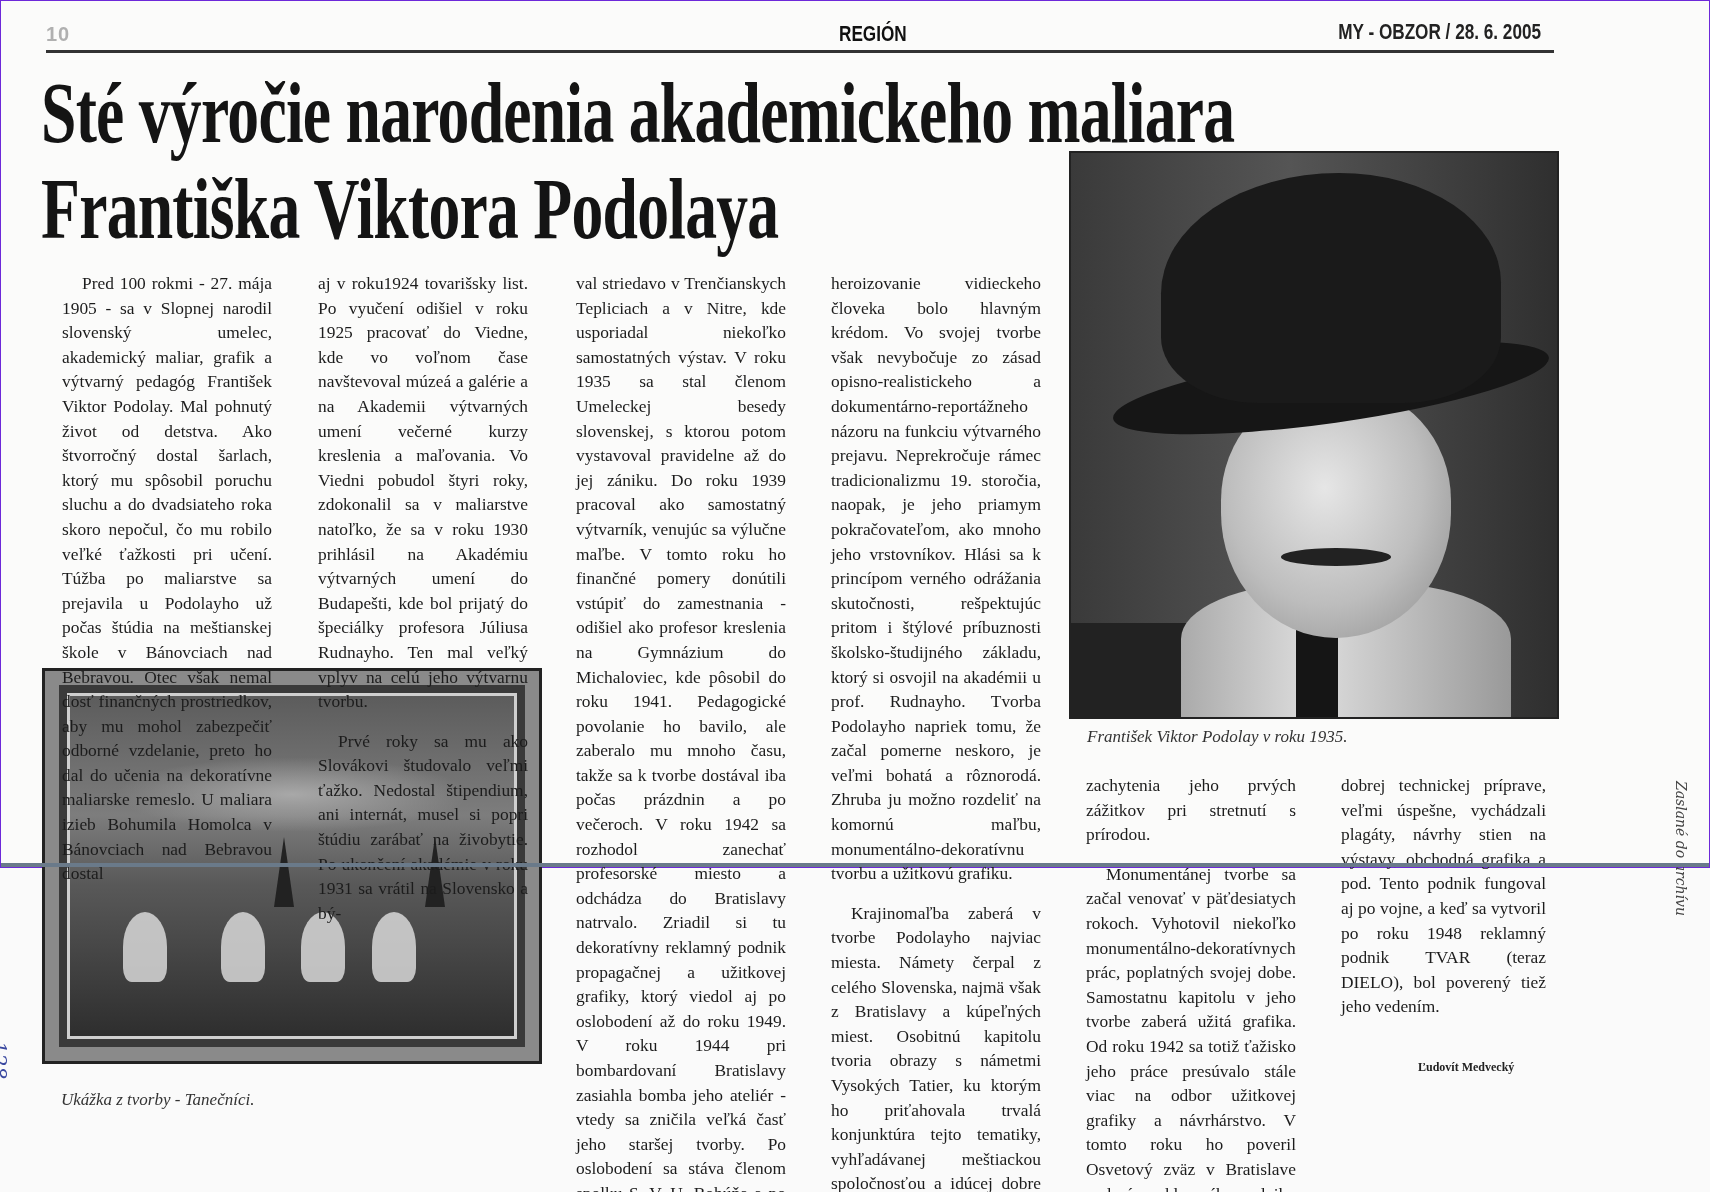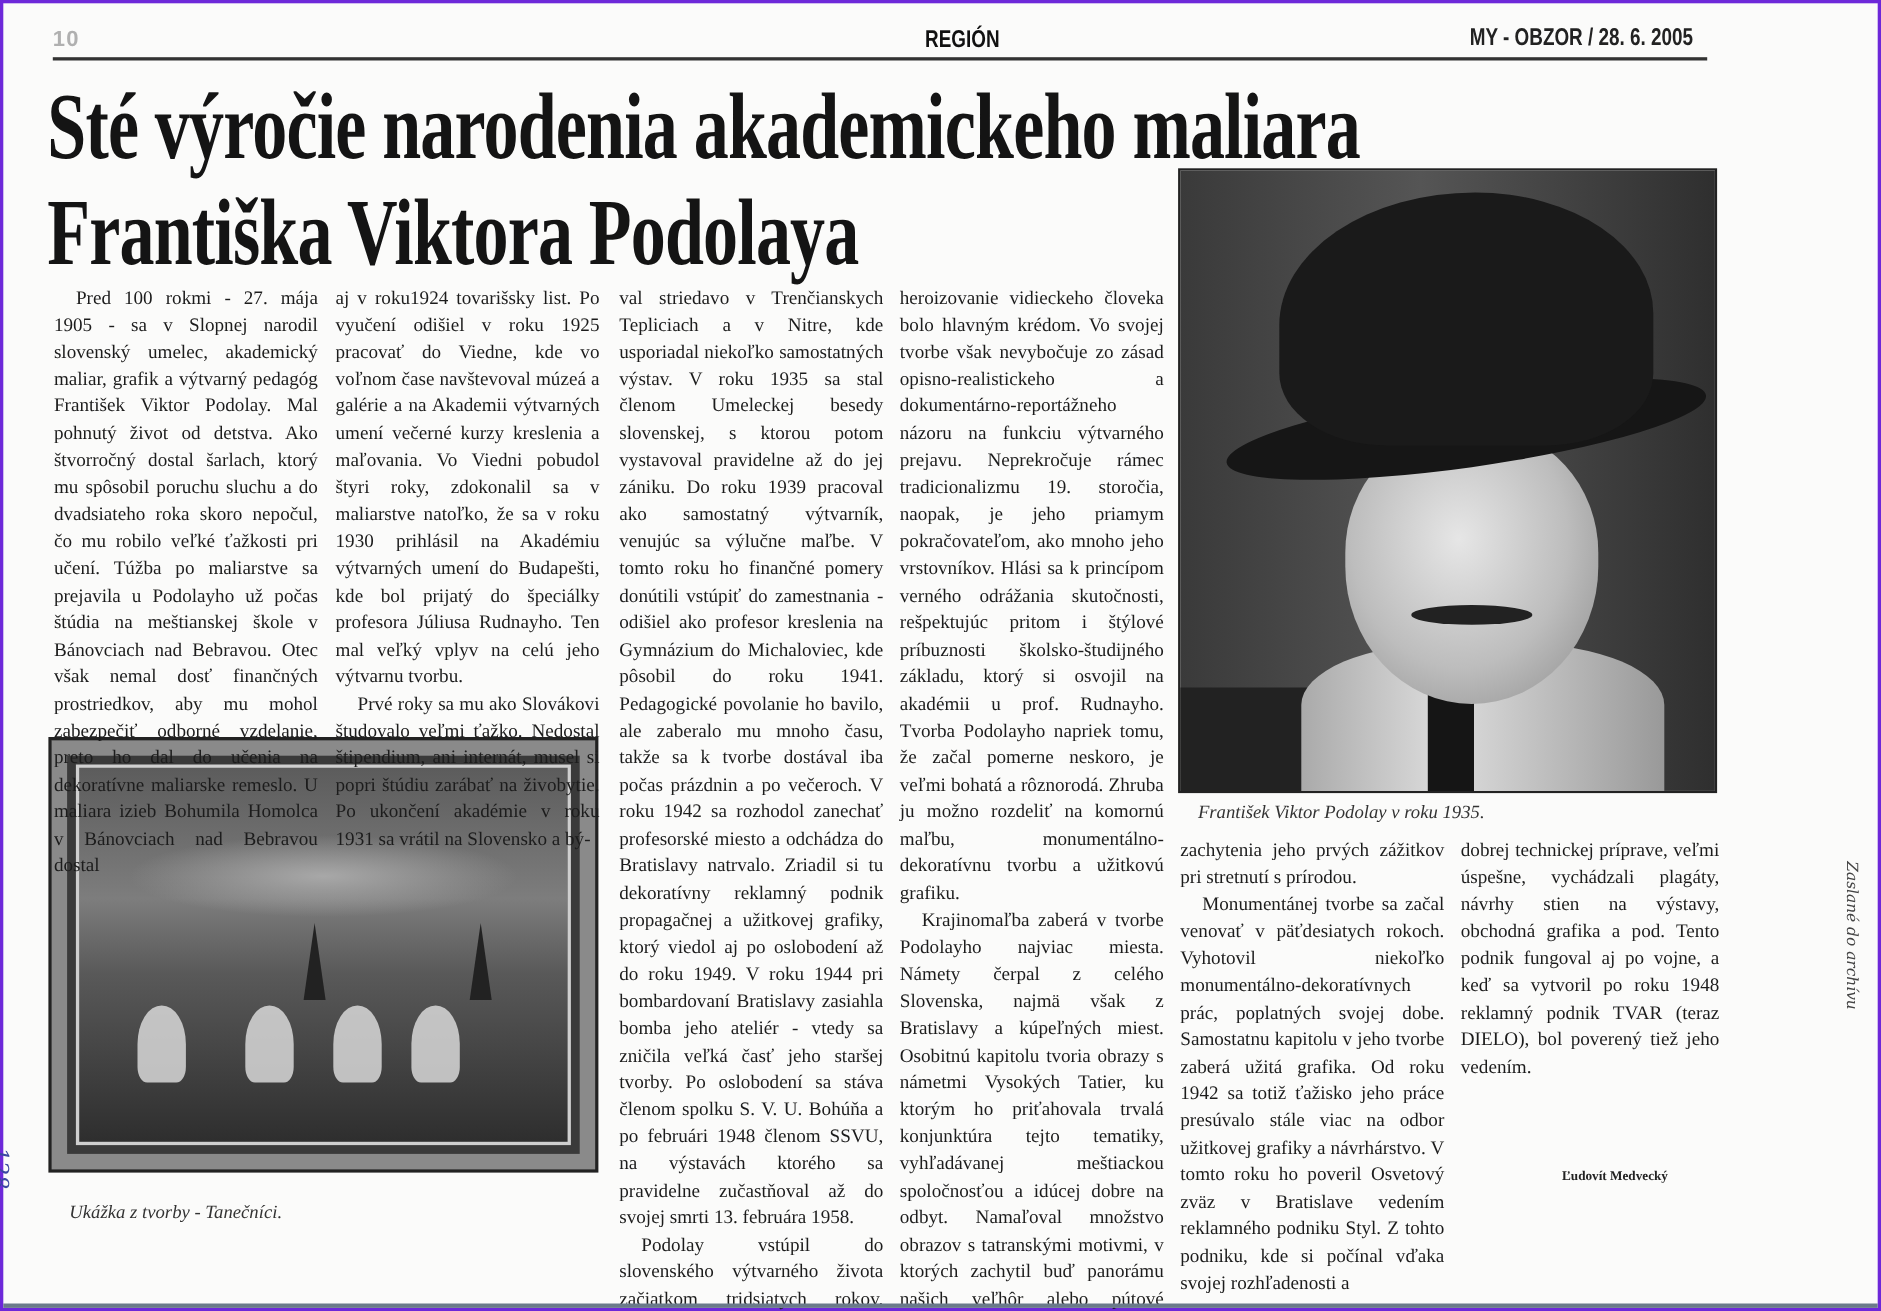--- a/index.html
+++ b/index.html
@@ -1,32 +1,32 @@
 <!DOCTYPE html>
 <html><head>
 <meta charset="utf-8">
 <style>
   html, body { margin:0; padding:0; }
   body {
     width:1710px; height:1192px; background:#fafafa; position:relative; overflow:hidden;
     font-family:"Liberation Serif", "DejaVu Serif", serif; color:#1c1c1c;
   }
   .page {
-    position:absolute; left:0; top:0; width:1710px; height:1192px;
-    background:#fbfbfa; border:3px solid #6d28d9; box-sizing:border-box;
+    position:absolute; left:0; top:0; width:1710px; height:868px;
+    background:#fbfbfa; border:1px solid #6d28d9; box-sizing:border-box;
   }
   .bottom-rule { position:absolute; left:0; right:0; bottom:0; height:4px; background:#6a7a8a; }
   .folio { position:absolute; left:45px; top:22px; font-family:"Liberation Sans", sans-serif; font-weight:bold; font-size:20px; color:#b0b0b0; letter-spacing:1px; }
   .section { position:absolute; left:838px; top:20px; font-family:"Liberation Sans", sans-serif; font-weight:bold; font-size:22px; transform:scaleX(0.78); transform-origin:left top; color:#111; }
   .masthead { position:absolute; right:168px; top:18px; font-family:"Liberation Sans", sans-serif; font-weight:bold; font-size:22px; transform:scaleX(0.78); transform-origin:right top; color:#222; white-space:nowrap; }
   .hrule { position:absolute; left:45px; right:155px; top:49px; height:3px; background:#333; }
   .headline { position:absolute; left:40px; top:64px; width:1500px; font-family:Liberation Serif, serif; font-weight:bold; color:#141414; }
   .headline .l { display:block; font-size:86px; line-height:96px; transform:scaleX(0.74); transform-origin:left top; white-space:nowrap; letter-spacing:-1px; }
   .col { position:absolute; font-size:17.4px; line-height:24.6px; text-align:justify; }
-  .col p { margin:0; text-indent:20px; }
+  .col p { margin:15px; text-indent:20px; }
   .col p.cont { text-indent:0; }
   #c1 { left:46px; top:255px; width:240px; }
   #c2 { left:302px; top:255px; width:240px; }
   #c3 { left:560px; top:255px; width:240px; }
   #c4 { left:815px; top:255px; width:240px; }
   #c5 { left:1070px; top:757px; width:240px; }
   #c6 { left:1325px; top:757px; width:235px; }
   .painting {
     position:absolute; left:44px; top:670px; width:494px; height:390px;
     background:#3a3a3a; box-sizing:border-box; border:14px solid #8a8a8a;

